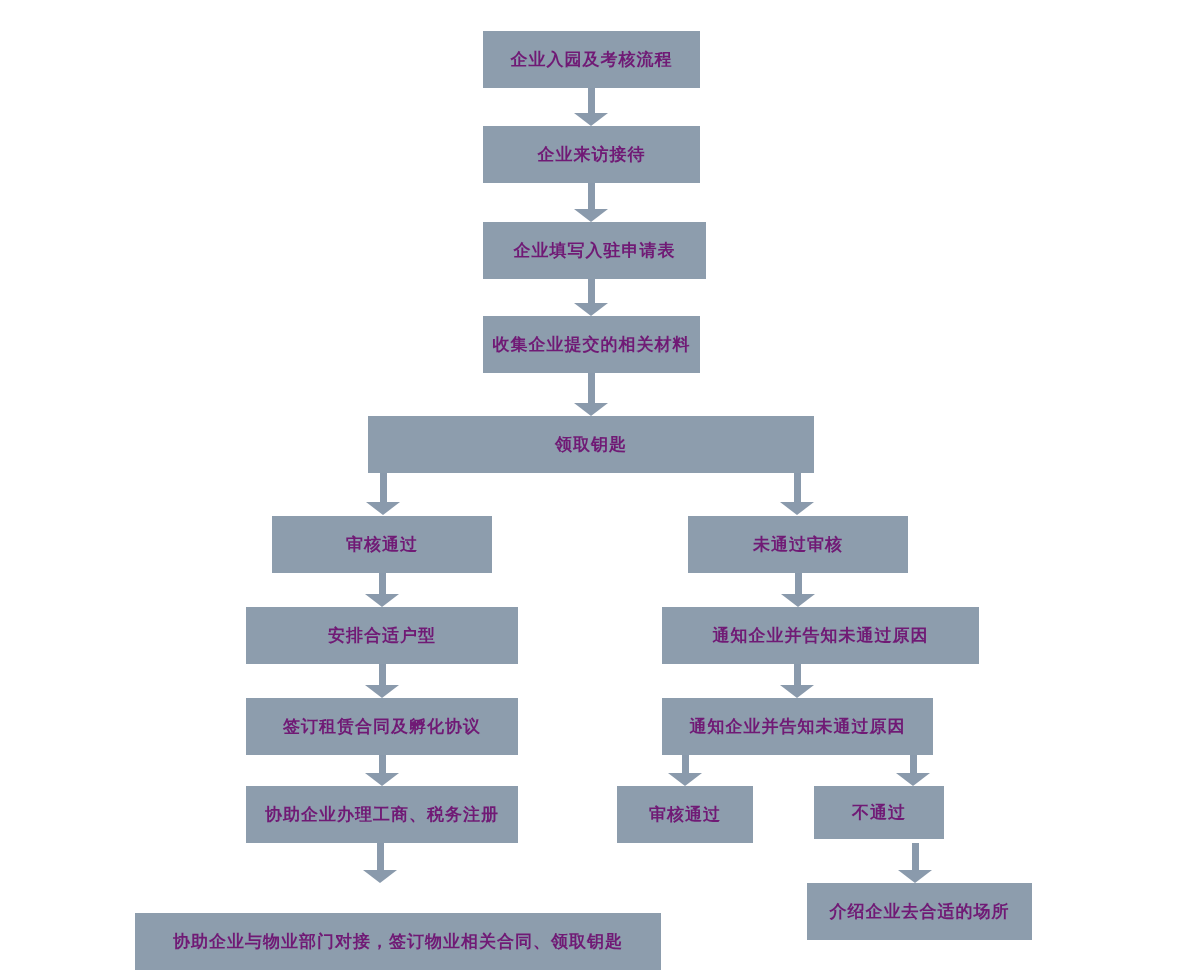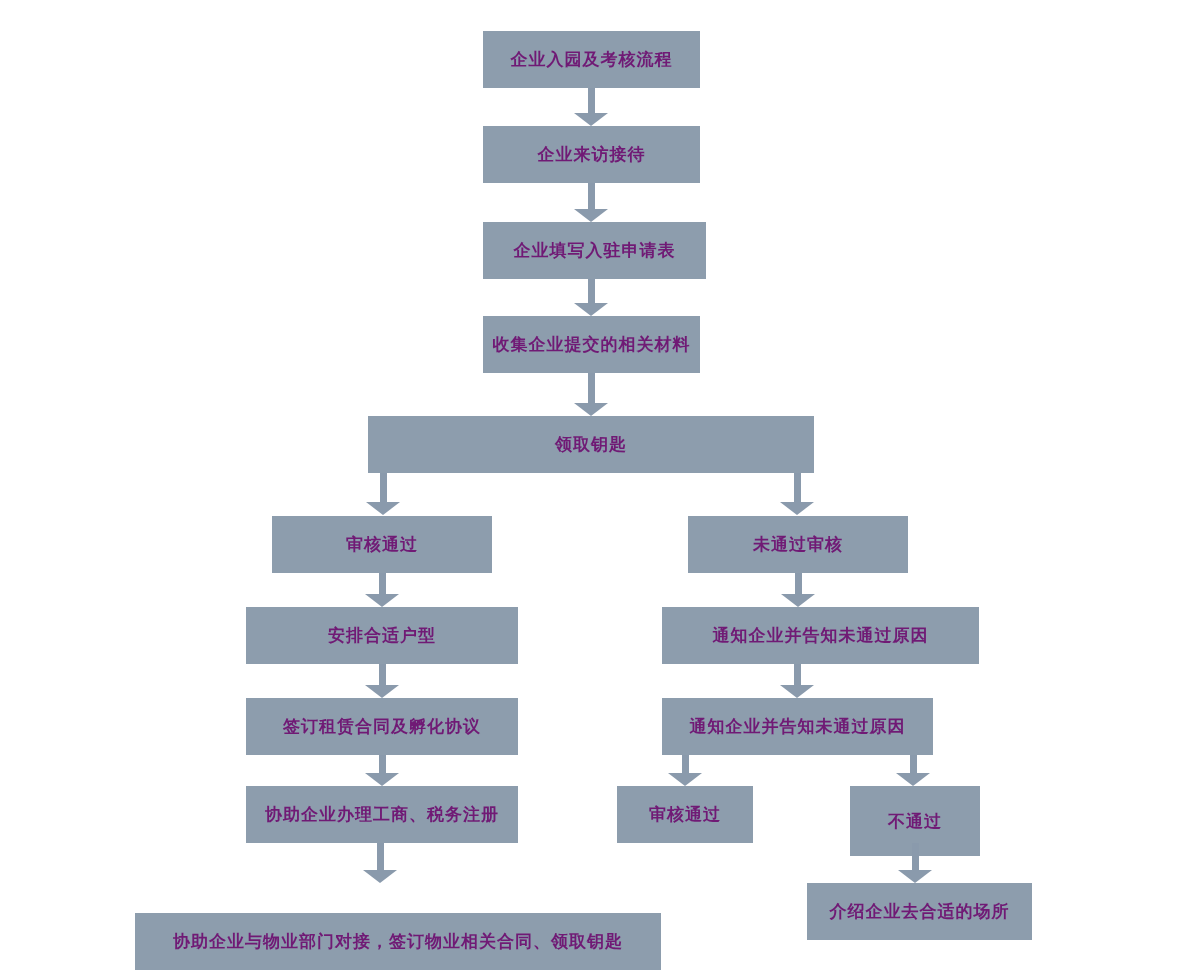--- a/index.html
+++ b/index.html
@@ -56,21 +56,21 @@
   #n4  { left: 368px; top: 416px; width: 446px; height: 57px; }
   #n5  { left: 272px; top: 516px; width: 220px; height: 57px; }
   #n6  { left: 246px; top: 607px; width: 272px; height: 57px; }
   #n7  { left: 246px; top: 698px; width: 272px; height: 57px; }
   #n8  { left: 246px; top: 786px; width: 272px; height: 57px; text-align: right; }
   #n9  { left: 135px; top: 913px; width: 526px; height: 57px; font-family: Liberation Mono, monospace; }
   #n10 { left: 688px; top: 516px; width: 220px; height: 57px; }
   #n11 { left: 662px; top: 607px; width: 317px; height: 57px; }
   #n12 { left: 662px; top: 698px; width: 271px; height: 57px; }
   #n13 { left: 617px; top: 786px; width: 136px; height: 57px; }
-  #n14 { left: 850px; top: 786px; width: 130px; height: 70px; }
+  #n14 { left: 814px; top: 786px; width: 130px; height: 53px; }
   #n15 { left: 807px; top: 883px; width: 225px; height: 57px; }
 
   
   #a0  { left: 574px; top: 88px;  height: 38px; }
   #a1  { left: 574px; top: 183px; height: 39px; }
   #a2  { left: 574px; top: 279px; height: 37px; }
   #a3  { left: 574px; top: 373px; height: 43px; }
   #a4  { left: 366px; top: 473px; height: 42px; }
   #a5  { left: 780px; top: 473px; height: 42px; }
   #a6  { left: 365px; top: 573px; height: 34px; }

